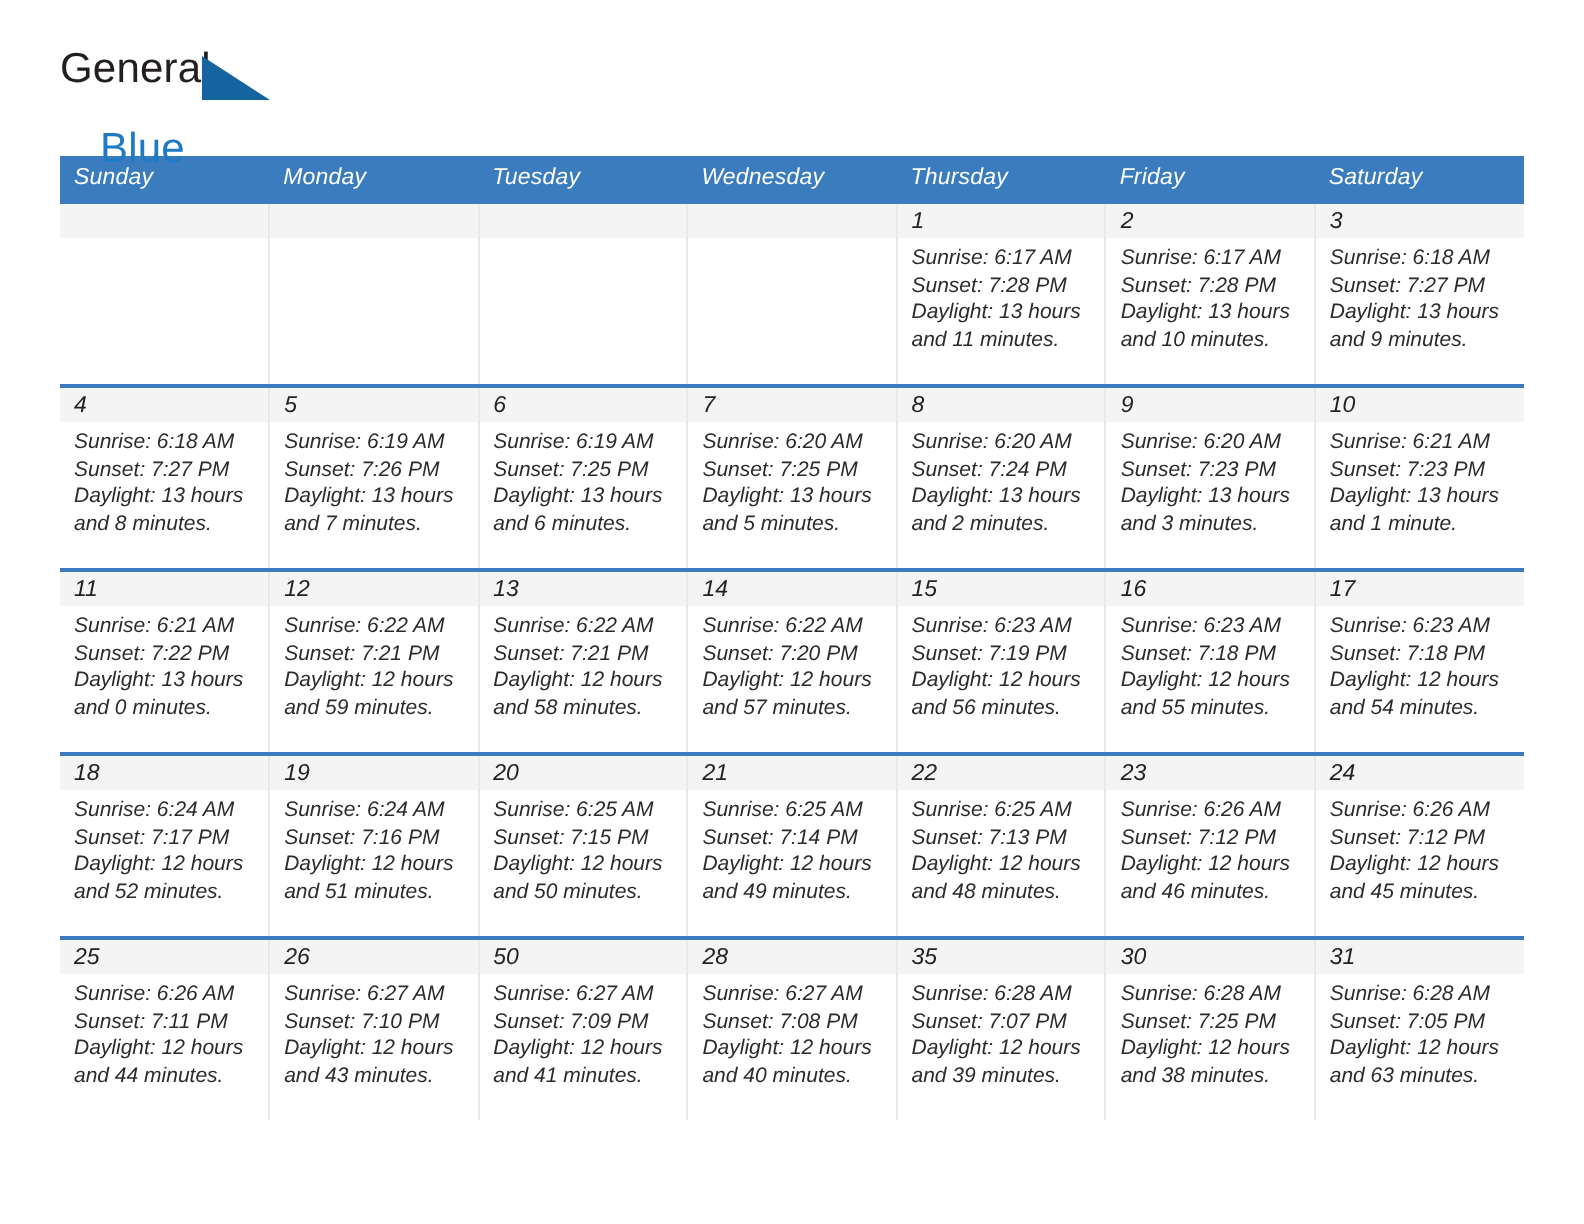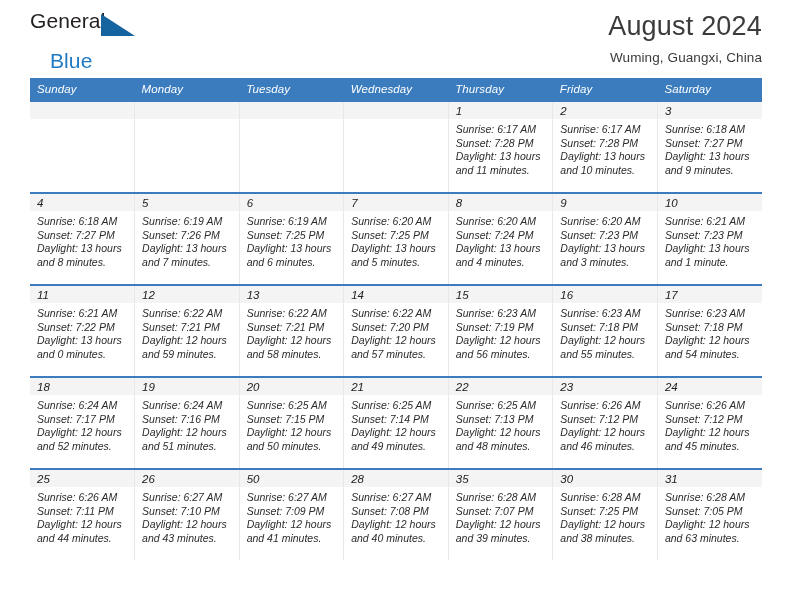--- a/index.html
+++ b/index.html
@@ -21,21 +21,21 @@
     box-sizing: border-box;
     padding: 0 30px;
   }
 
   
   .masthead {
     display: flex;
     align-items: flex-start;
     justify-content: space-between;
     height: 72px;
-    padding-top: 10px;
+    padding-top: 24px;
     box-sizing: border-box;
   }
   .brand {
     position: relative;
     width: 120px;
     height: 48px;
     flex: 0 0 auto;
   }
   .brand-general {
     position: absolute;
@@ -154,24 +154,20 @@
 <div class="page">
 
   <div class="masthead">
 
     <div class="brand">
       <span class="brand-general">General</span>
       <span class="brand-triangle"></span>
       <span class="brand-blue">Blue</span>
     </div>
 
-    <div class="title-block">
-      <h1 class="cal-title">August 2024</h1>
-      <p class="cal-subtitle">Wuming, Guangxi, China</p>
-    </div>
 
   </div>
 
   <table class="calendar">
     <thead>
       <tr>
         <th>Sunday</th>
         <th>Monday</th>
         <th>Tuesday</th>
         <th>Wednesday</th>
@@ -281,21 +277,21 @@
               </div>
             </div>
           </td>
           <td>
             <div class="cell">
               <div class="daynum-band">8</div>
               <div class="cell-body">
                 <div>Sunrise: 6:20 AM</div>
                 <div>Sunset: 7:24 PM</div>
                 <div class="daylight">Daylight: 13 hours</div>
-                <div class="daylight">and 4 minutes.</div>
+                <div class="daylight">and 2 minutes.</div>
               </div>
             </div>
           </td>
           <td>
             <div class="cell">
               <div class="daynum-band">9</div>
               <div class="cell-body">
                 <div>Sunrise: 6:20 AM</div>
                 <div>Sunset: 7:23 PM</div>
                 <div class="daylight">Daylight: 13 hours</div>

